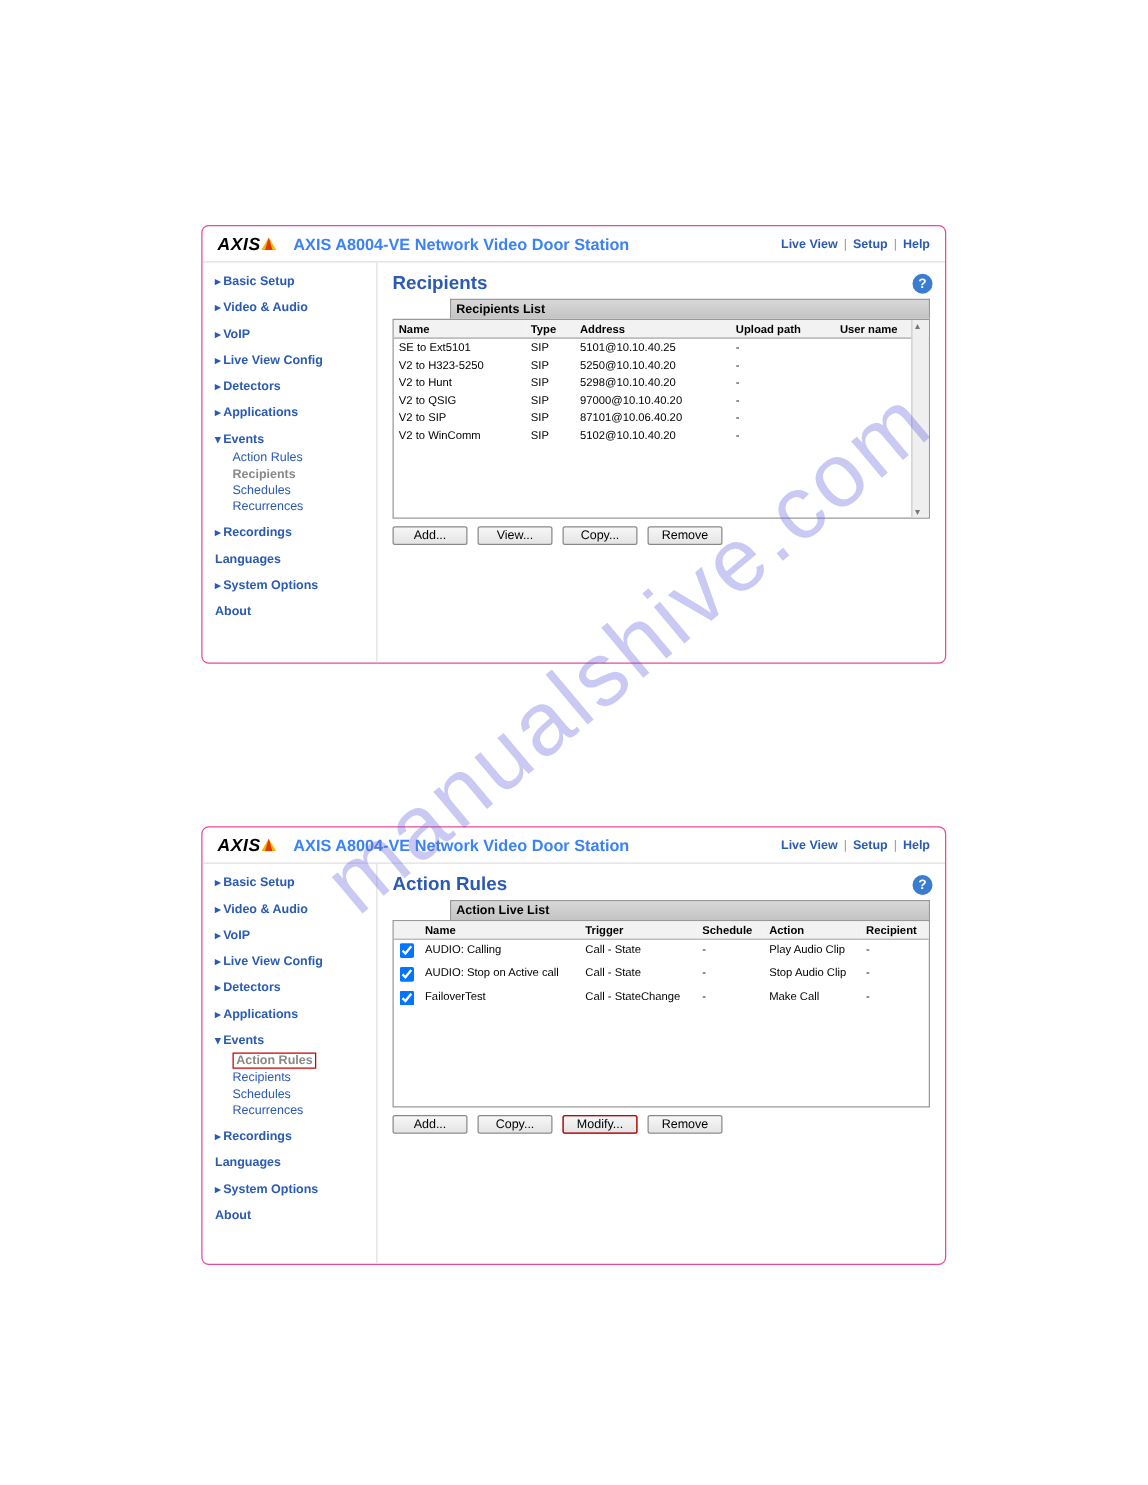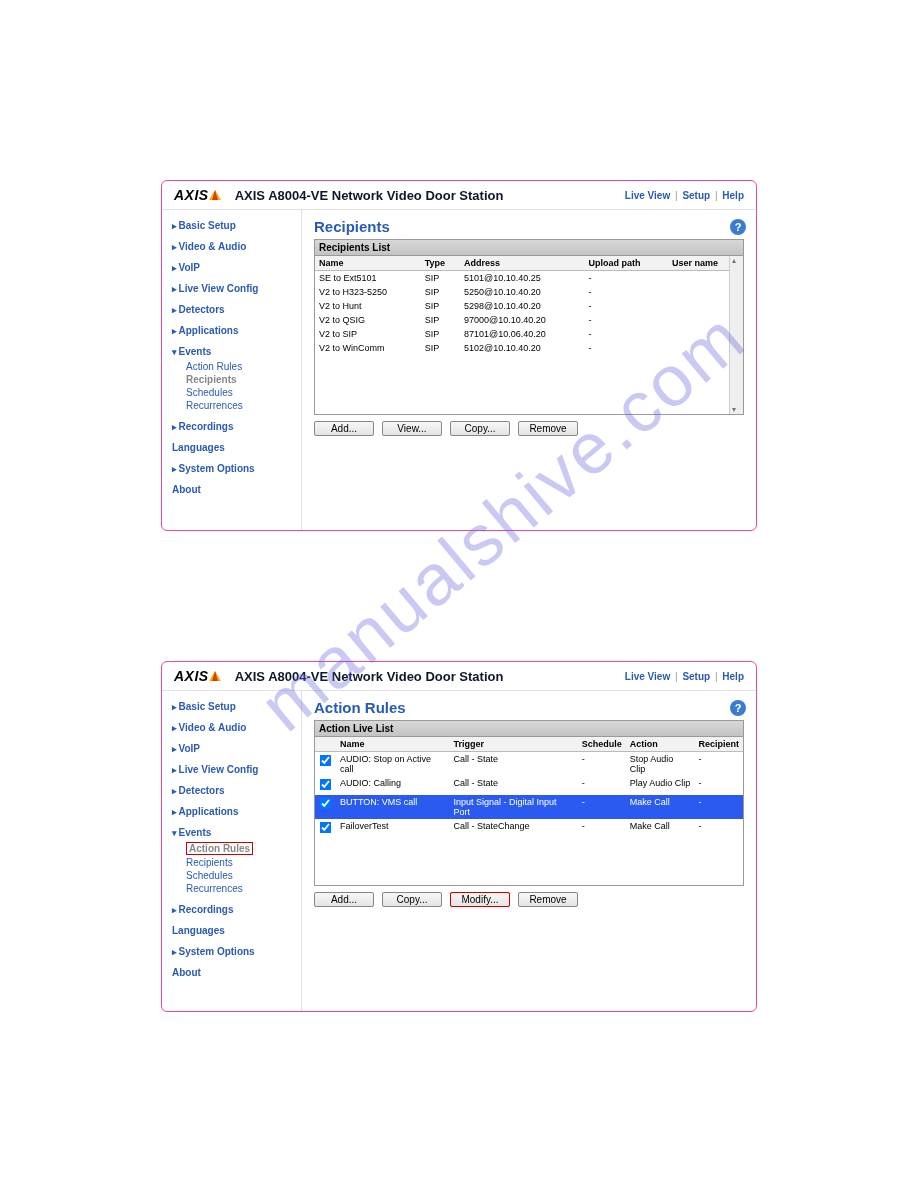--- a/index.html
+++ b/index.html
@@ -7,21 +7,21 @@
   .watermark { position: absolute; top: 480px; left: 200px; font-size: 72px; color: rgba(100,100,220,0.35); transform: rotate(-40deg); transform-origin: center; letter-spacing: 3px; font-family: Arial, sans-serif; pointer-events: none; z-index: 50; white-space: nowrap; }
 
   .window { width: 596px; margin: 0 auto; border: 1px solid #ec4899; border-radius: 6px; background: #fff; overflow: hidden; position: relative; }
   .w1 { margin-top: 180px; }
   .w2 { margin-top: 130px; margin-bottom: 130px; }
 
   .topbar { display: flex; align-items: center; padding: 6px 12px; border-bottom: 1px solid #e0e0e0; }
   .logo { display: flex; align-items: baseline; gap: 0; }
   .logo-text { font-weight: bold; font-style: italic; font-size: 14px; color: #000; letter-spacing: 0.5px; }
   .logo-mark { width:12px; height:12px; display:inline-block; }
-  .product-title { color: #0f172a; font-weight: bold; font-size: 13px; margin-left: 14px; }
+  .product-title { color: #3b82f6; font-weight: bold; font-size: 13px; margin-left: 14px; }
   .topnav { margin-left: auto; font-size: 10px; color: #777; }
   .topnav a { color: #2a5ab4; text-decoration: none; font-weight: bold; cursor: pointer; }
   .topnav .sep { color: #999; padding: 0 2px; }
 
   .body { display: flex; min-height: 320px; }
   .sidebar { width: 140px; border-right: 1px solid #e0e0e0; padding: 10px 6px 18px 10px; }
   .sidebar ul { list-style: none; }
   .sidebar > ul > li { margin-bottom: 10px; }
   .navitem { color: #2a5ab4; font-weight: bold; font-size: 10px; cursor: pointer; }
   .navitem.expanded::before { content: "\25BE"; color:#2a5ab4; margin-right:2px; font-size:9px; }
@@ -31,21 +31,21 @@
   .sublink { color: #2a5ab4; font-size: 10px; cursor: pointer; }
   .sublink.active { color: #888; font-weight: bold; }
   .redbox { border: 1px solid #c00; padding: 0 2px; display: inline-block; }
 
   .main { flex: 1; padding: 8px 12px; }
   .page-title { color: #2a5ab4; font-weight: bold; font-size: 15px; margin-bottom: 4px; }
   .help-icon { position: absolute; width: 16px; height: 16px; border-radius: 50%; background: #3a7cd0; color: #fff; text-align: center; line-height: 16px; font-weight: bold; font-size: 11px; cursor: pointer; }
   .w1 .help-icon { top: 38px; right: 10px; }
   .w2 .help-icon { top: 38px; right: 10px; }
 
-  .list-header { background: linear-gradient(#d8d8d8,#c3c3c3); border: 1px solid #999; border-bottom: none; padding: 2px 4px; font-weight: bold; font-size: 10px; }
+  .list-header { background: linear-gradient(#d8d8d8,#c3c3c3); border: 1px solid #999; border-bottom: none; padding: 2px 4px; font-weight: bold; font-size: 10px; margin-left: 46px; }
   .list-box { border: 1px solid #999; background: #fff; position: relative; height: 160px; overflow: hidden; }
   .ar-list-box { border: 1px solid #999; background: #fff; height: 150px; overflow-y: auto; }
 
   table.grid { width: 100%; border-collapse: collapse; font-size: 9px; }
   table.grid th { text-align: left; font-weight: bold; padding: 2px 4px; border-bottom: 1px solid #bbb; background: #f2f2f2; }
   table.grid td { padding: 2px 4px; vertical-align: top; }
   table.grid tr.selected td { background: #2a5af0; color: #fff; }
   .cb-col { width: 20px; text-align: center; }
   .cb-col input { transform: scale(0.9); }
   .scroll-ghost { position:absolute; right:0; top:0; bottom:0; width:14px; background:#efefef; border-left:1px solid #ccc; }
@@ -229,40 +229,32 @@
                 <th>Name</th>
                 <th>Trigger</th>
                 <th>Schedule</th>
                 <th>Action</th>
                 <th>Recipient</th>
               </tr>
             </thead>
           <tbody id="ar-body">
               <tr>
                 <td class="cb-col"><input type="checkbox" checked="" style=""></td>
+                <td>AUDIO: Calling</td>
+                <td>Call - State</td>
+                <td>-</td>
+                <td>Play Audio Clip</td>
+                <td>-</td>
+              </tr>
+              <tr>
+                <td class="cb-col"><input type="checkbox" checked="" style=""></td>
                 <td>AUDIO: Stop on Active call</td>
                 <td>Call - State</td>
                 <td>-</td>
                 <td>Stop Audio Clip</td>
-                <td>-</td>
-              </tr>
-              <tr>
-                <td class="cb-col"><input type="checkbox" checked="" style=""></td>
-                <td>AUDIO: Calling</td>
-                <td>Call - State</td>
-                <td>-</td>
-                <td>Play Audio Clip</td>
-                <td>-</td>
-              </tr>
-              <tr class="selected">
-                <td class="cb-col"><input type="checkbox" checked="" style=""></td>
-                <td>BUTTON: VMS call</td>
-                <td>Input Signal - Digital Input Port</td>
-                <td>-</td>
-                <td>Make Call</td>
                 <td>-</td>
               </tr>
               <tr>
                 <td class="cb-col"><input type="checkbox" checked="" style=""></td>
                 <td>FailoverTest</td>
                 <td>Call - StateChange</td>
                 <td>-</td>
                 <td>Make Call</td>
                 <td>-</td>
               </tr>

